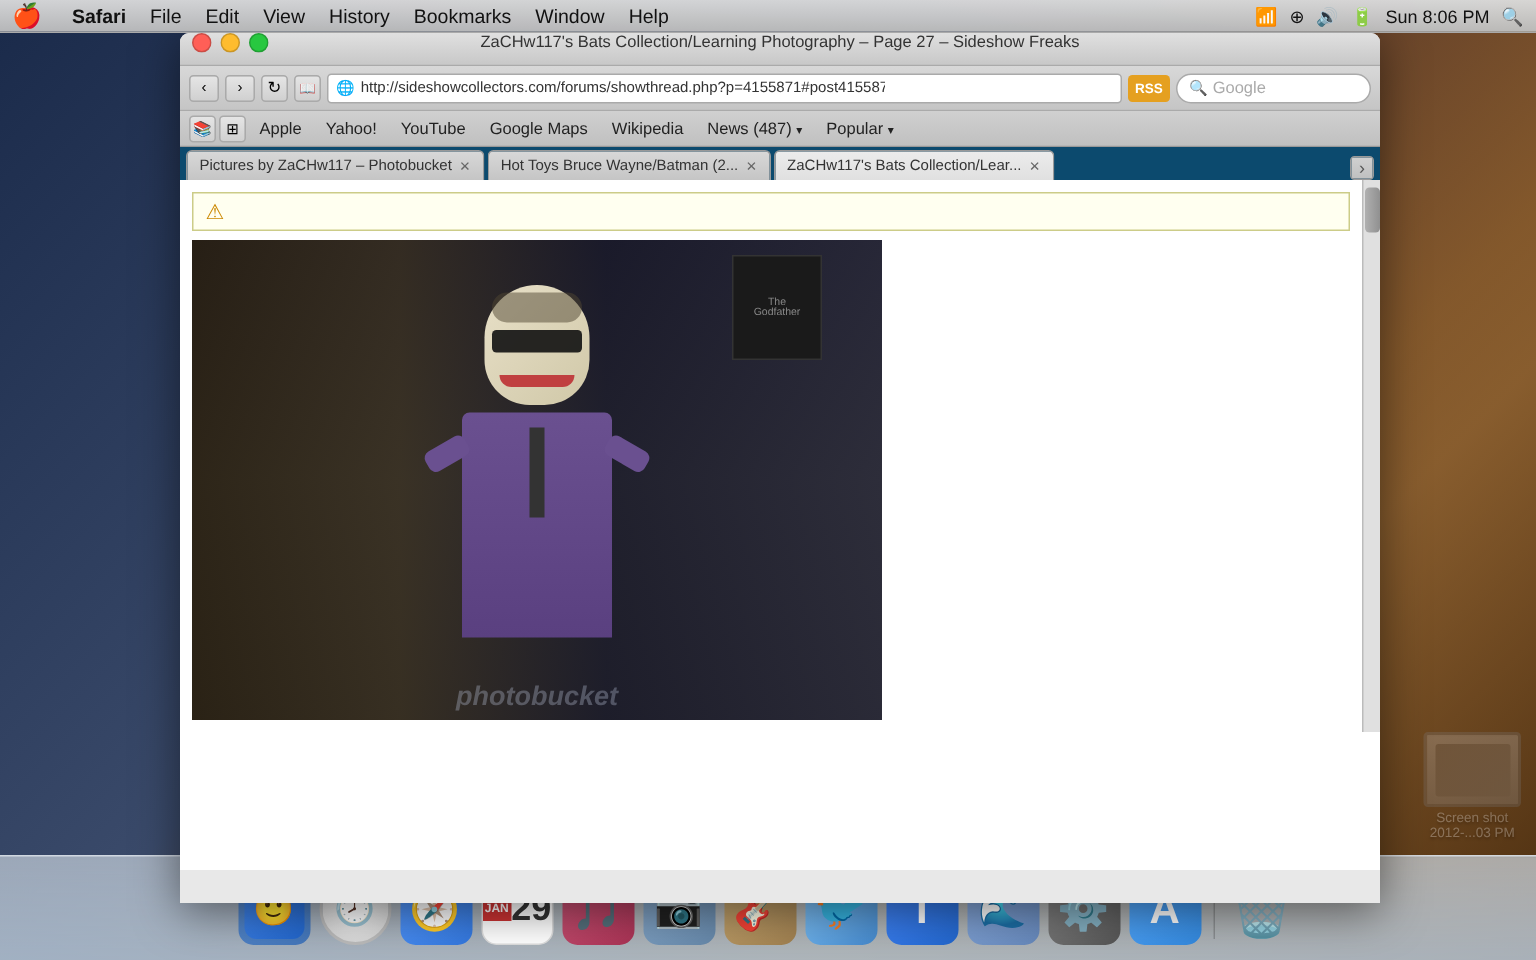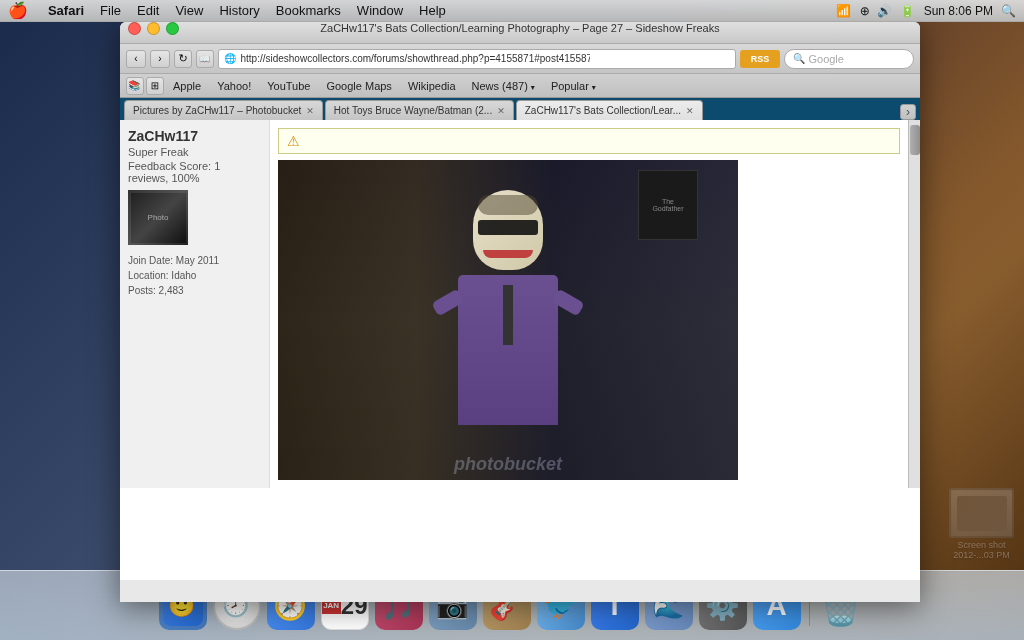--- a/index.html
+++ b/index.html
@@ -204,21 +204,21 @@
       background: white;
       border: 1px solid #aaa;
       border-radius: 3px;
       font-size: 11px;
       padding: 0 5px;
       display: flex;
       align-items: center;
       color: #333;
     }
     .rss-btn {
-      width: 40px;
+      width: 28px;
       height: 18px;
       background: #e5a020;
       border-radius: 3px;
       font-size: 9px;
       font-weight: bold;
       color: white;
       display: flex;
       align-items: center;
       justify-content: center;
       cursor: pointer;
@@ -632,35 +632,20 @@
         <div class="new-tab-btn">›</div>
       </div>
     </div>
 
     <div id="browser-content">
       <div id="forum-page">
 
 
         <div class="forum-body">
 
-          <div class="user-sidebar">
-            <div class="username">ZaCHw117</div>
-            <div class="user-rank">Super Freak</div>
-            <div class="user-feedback">Feedback Score: 1 reviews, 100%</div>
-            <div class="user-avatar">
-              <div style="width:55px;height:50px;background:linear-gradient(135deg,#222,#444,#111);display:flex;align-items:center;justify-content:center;">
-                <div style="font-size:8px;color:#aaa;text-align:center;">Photo</div>
-              </div>
-            </div>
-            <div class="user-meta">
-              <div>Join Date: May 2011</div>
-              <div>Location: Idaho</div>
-              <div>Posts: 2,483</div>
-            </div>
-          </div>
 
           <div class="post-content">
             <div class="resize-notice">
               <span class="warning-icon">⚠</span>
             </div>
 
             <div class="post-image-container">
 
               <div class="joker-bg"></div>
 

